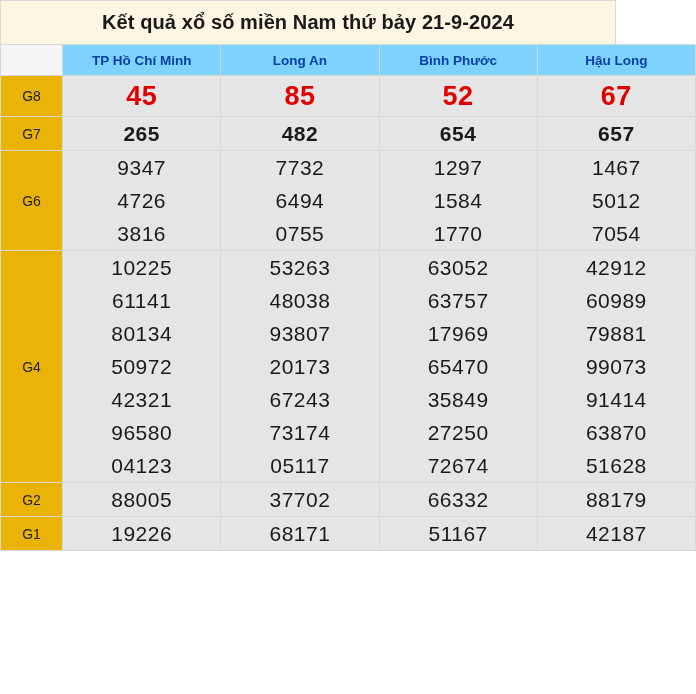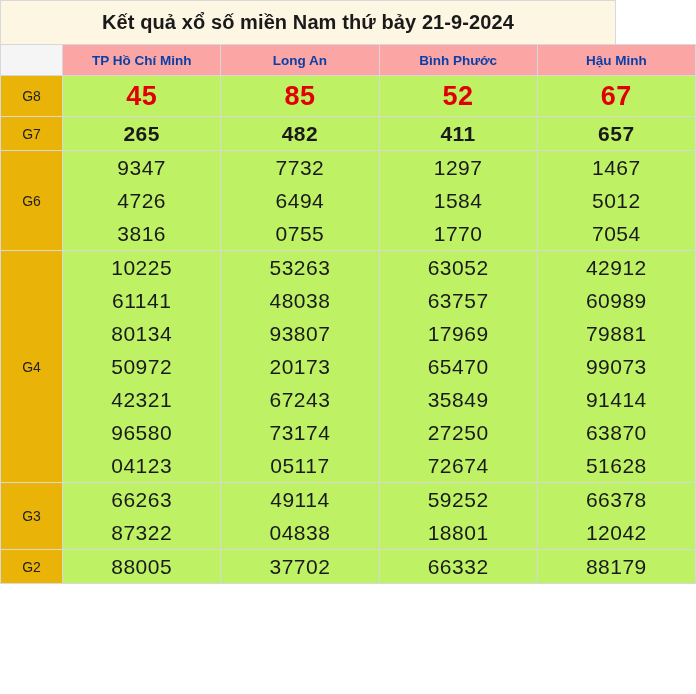--- a/index.html
+++ b/index.html
@@ -43,38 +43,38 @@
   table.result-table th {
     border: 1px solid #d8d8d8;
     text-align: center;
     vertical-align: middle;
     padding: 0;
   }
   col.col-label { width: 62px; }
   col.col-prov { width: 158px; }
 
   thead th {
-    background: #fca5a5;
+    background: #7dd3fc;
     height: 30px;
     font-size: 13.5px;
     font-weight: bold;
     color: #0b3fa8;
   }
   thead th.label-head {
     background: #f5f5f5;
   }
   td.grade-label {
     background: #eab308;
     font-size: 14px;
     color: #222;
     font-weight: normal;
     width: 62px;
   }
   td.num-cell {
-    background: #bef264;
+    background: #e5e5e5;
     font-size: 21px;
     color: #1a1a1a;
     letter-spacing: 0.5px;
   }
   td.num-cell .line {
     height: 33px;
     line-height: 33px;
     display: block;
   }
   tr.g8 td.num-cell {
@@ -110,21 +110,21 @@
       <col class="col-prov">
       <col class="col-prov">
       <col class="col-prov">
     </colgroup>
     <thead>
       <tr>
         <th class="label-head"></th>
         <th>TP Hồ Chí Minh</th>
         <th>Long An</th>
         <th>Bình Phước</th>
-        <th>Hậu Minh</th>
+        <th>Hậu Long</th>
       </tr>
     </thead>
     <tbody>
 
       <tr class="g8">
         <td class="grade-label">G8</td>
         <td class="num-cell">
             <span class="line">45</span>
           </td>
         <td class="num-cell">
@@ -140,21 +140,21 @@
 
       <tr class="g7">
         <td class="grade-label">G7</td>
         <td class="num-cell">
             <span class="line">265</span>
           </td>
         <td class="num-cell">
             <span class="line">482</span>
           </td>
         <td class="num-cell">
-            <span class="line">411</span>
+            <span class="line">654</span>
           </td>
         <td class="num-cell">
             <span class="line">657</span>
           </td>
       </tr>
 
       <tr class="g6">
         <td class="grade-label">G6</td>
         <td class="num-cell">
           <span class="line">9347</span>
@@ -212,53 +212,49 @@
           <span class="line">42912</span>
           <span class="line">60989</span>
           <span class="line">79881</span>
           <span class="line">99073</span>
           <span class="line">91414</span>
           <span class="line">63870</span>
           <span class="line">51628</span>
         </td>
       </tr>
 
-      <tr class="g3">
-        <td class="grade-label">G3</td>
-        <td class="num-cell">
-          <span class="line">66263</span>
-          <span class="line">87322</span>
-        </td>
-        <td class="num-cell">
-          <span class="line">49114</span>
-          <span class="line">04838</span>
-        </td>
-        <td class="num-cell">
-          <span class="line">59252</span>
-          <span class="line">18801</span>
-        </td>
-        <td class="num-cell">
-          <span class="line">66378</span>
-          <span class="line">12042</span>
-        </td>
-      </tr>
 
       <tr class="g2">
         <td class="grade-label">G2</td>
         <td class="num-cell">
             <span class="line">88005</span>
           </td>
         <td class="num-cell">
             <span class="line">37702</span>
           </td>
         <td class="num-cell">
             <span class="line">66332</span>
           </td>
         <td class="num-cell">
             <span class="line">88179</span>
           </td>
       </tr>
 
+      <tr class="g1">
+        <td class="grade-label">G1</td>
+        <td class="num-cell">
+            <span class="line">19226</span>
+          </td>
+        <td class="num-cell">
+            <span class="line">68171</span>
+          </td>
+        <td class="num-cell">
+            <span class="line">51167</span>
+          </td>
+        <td class="num-cell">
+            <span class="line">42187</span>
+          </td>
+      </tr>
 
 
     </tbody>
   </table>
 </div>
 
 </body></html>

